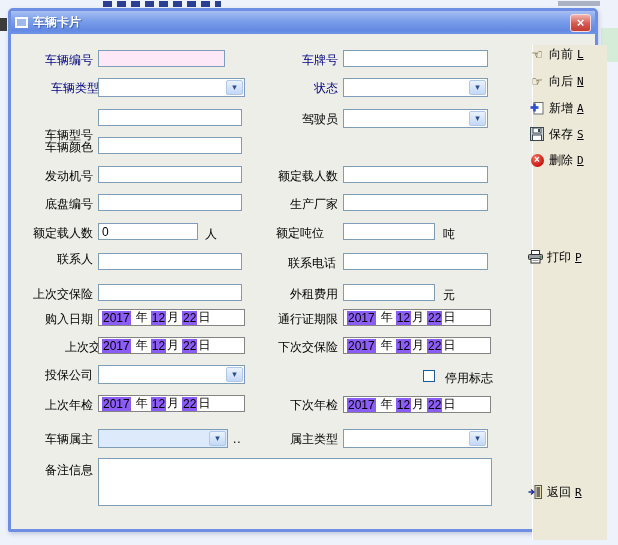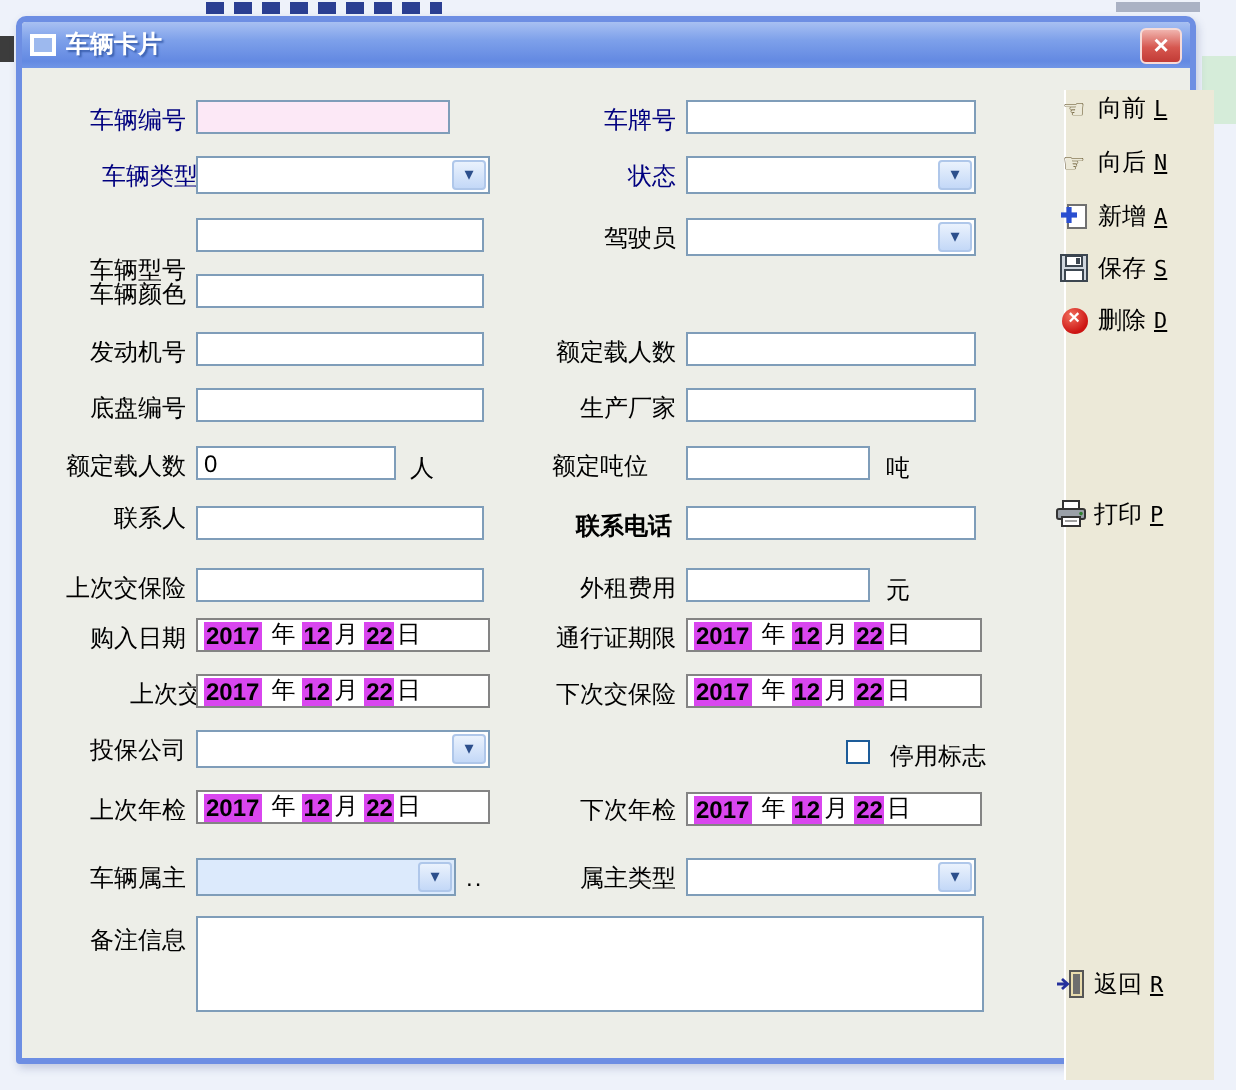--- a/index.html
+++ b/index.html
@@ -57,21 +57,21 @@
   .combo{position:absolute;height:19px;box-sizing:border-box;border:1px solid #7f9db9;background:#fff;}
   .combo.blue{background:#dceafc;}
   .combo-val{position:absolute;left:3px;top:2px;right:18px;font-size:12px;overflow:hidden;}
   .combo-btn{position:absolute;right:1px;top:1px;bottom:1px;width:15px;
     background:linear-gradient(180deg,#eaf2fd 0%,#c3d8f7 100%);
     border:1px solid #afc7ea;border-radius:2px;
     display:flex;align-items:center;justify-content:center;cursor:pointer;}
   .chev{color:#2c4f8c;font-size:9px;line-height:1;}
   .datefield{position:absolute;height:17px;box-sizing:border-box;border:1px solid #848484;
     background:#fff;font-size:12px;display:flex;align-items:center;padding-left:3px;white-space:nowrap;}
-  .dnum{background:#d946ef;padding:0 1px;font-weight:bold;}
+  .dnum{background:#8b5cf6;padding:0 1px;}
   .dnum.year{margin-right:4px;}
   .dunit{margin:0 3px 0 1px;}
   .unit{position:absolute;font-size:12px;}
   .suffix-dots{position:absolute;font-size:12px;letter-spacing:1px;}
   .checkbox{position:absolute;width:12px;height:12px;box-sizing:border-box;
     background:#fff;border:1px solid #1d5c99;cursor:pointer;}
   .remarks{position:absolute;box-sizing:border-box;border:1px solid #7f9db9;background:#fff;
     resize:none;font-size:12px;font-family:inherit;}
 </style>
 </head>
@@ -198,21 +198,21 @@
 <span class="lbl" style="left:258px;top:169px;width:80px;">额定载人数</span>
 <input class="txt" style="left: 343px; top: 166px; width: 145px;" value="">
 
 <span class="lbl" style="left:258px;top:197px;width:80px;">生产厂家</span>
 <input class="txt" style="left: 343px; top: 194px; width: 145px;" value="">
 
 <span class="lbl" style="left:244px;top:226px;width:80px;">额定吨位</span>
 <input class="txt" style="left: 343px; top: 223px; width: 92px;" value="">
 <span class="unit" style="left:443px;top:226px;">吨</span>
 
-<span class="lbl" style="left:256px;top:256px;width:80px;font-weight:bold;">联系电话</span>
+<span class="lbl" style="left:256px;top:256px;width:80px;">联系电话</span>
 <input class="txt" style="left: 343px; top: 253px; width: 145px;" value="">
 
 <span class="lbl" style="left:258px;top:287px;width:80px;">外租费用</span>
 <input class="txt" style="left: 343px; top: 284px; width: 92px;" value="">
 <span class="unit" style="left:443px;top:287px;">元</span>
 
 <span class="lbl" style="left:250px;top:312px;width:88px;">通行证期限</span>
 <div class="datefield" style="left:343px;top:309px;width:148px;">
   <span class="dnum year">2017</span>
     <span class="dunit">年</span>

